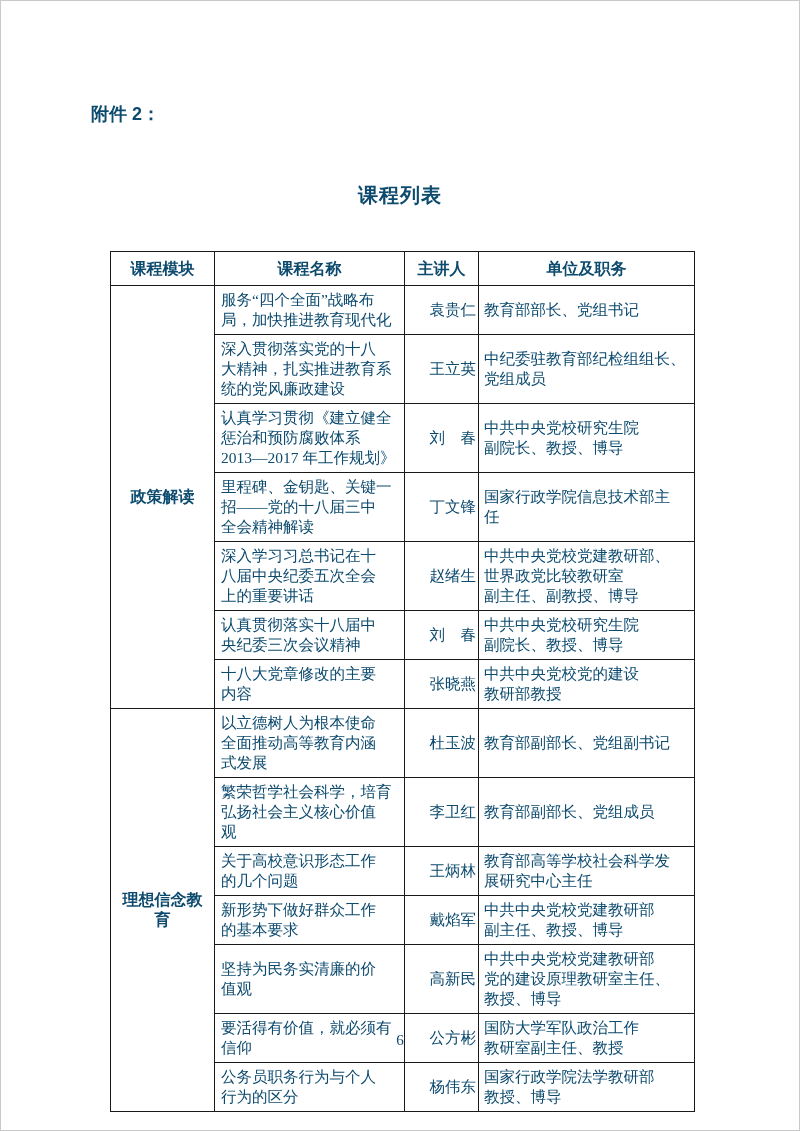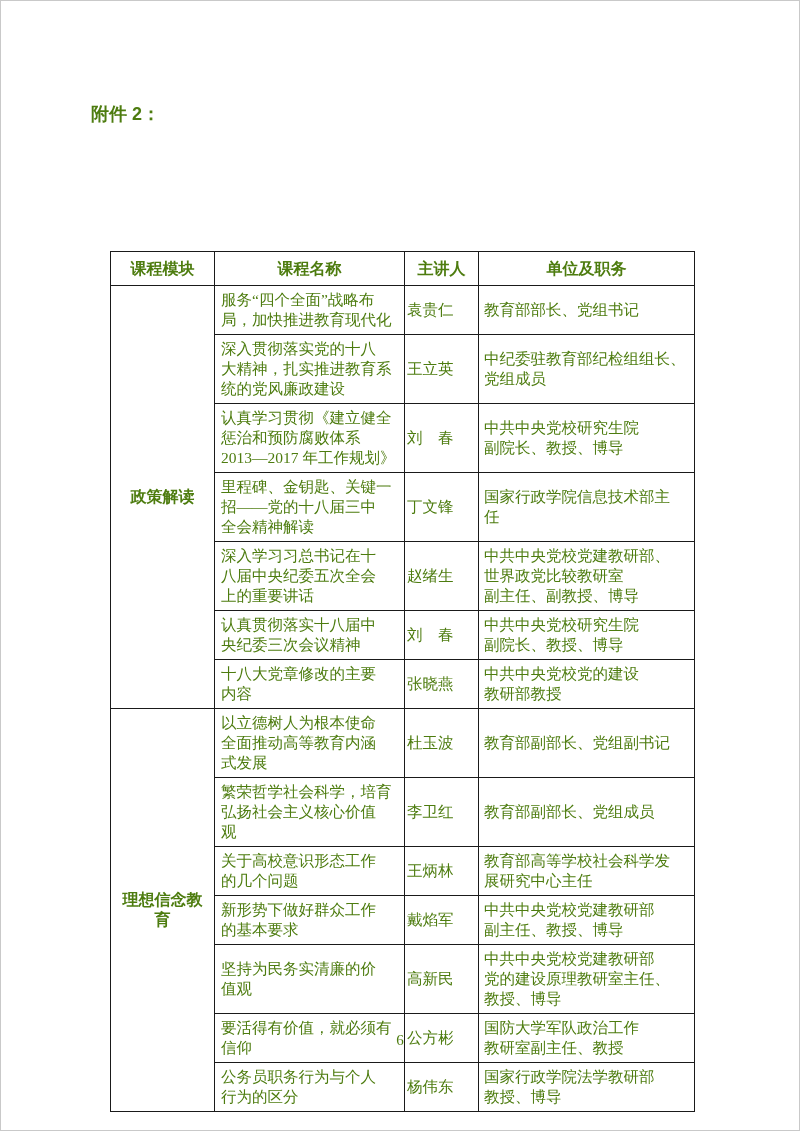--- a/index.html
+++ b/index.html
@@ -1,20 +1,20 @@
 <!DOCTYPE html>
 <html><head>
 <meta charset="utf-8">
 <style>
   html,body { margin:0; padding:0; background:#ffffff; }
   .page {
     position:relative;
     width:800px; height:1131px;
     background:#ffffff;
-    color:#4d7c0f;
+    color:#0c4a6e;
     font-family:"Liberation Serif", serif;
     box-sizing:border-box;
     border:1px solid #c9c9c9;
     overflow:hidden;
   }
   .attachment-label {
     position:absolute; top:101px; left:90px;
     font-family:"Liberation Sans", sans-serif;
     font-weight:bold; font-size:18px;
   }
@@ -56,40 +56,41 @@
     font-weight:bold;
     font-size:16px;
     padding:2px 10px;
   }
   td.course-cell {
     text-align:left;
     padding:4px 6px;
     white-space:pre-line;
   }
   td.speaker-cell {
-    text-align:left;
+    text-align:right;
     padding:2px 2px;
   }
   td.unit-cell {
     text-align:left;
     padding:4px 2px 4px 5px;
     white-space:pre-line;
   }
   .page-number {
     position:absolute; top:1031px; left:0; right:0;
     text-align:center;
     font-size:15px;
   }
 </style>
 </head>
 <body>
 
 <div class="page">
 
   <div class="attachment-label">附件 2：</div>
+  <div class="doc-subtitle">课程列表</div>
 
   <table class="course-table">
     <colgroup>
       <col style="width:104px">
       <col style="width:190px">
       <col style="width:74px">
       <col style="width:216px">
     </colgroup>
     <thead>
       <tr>

